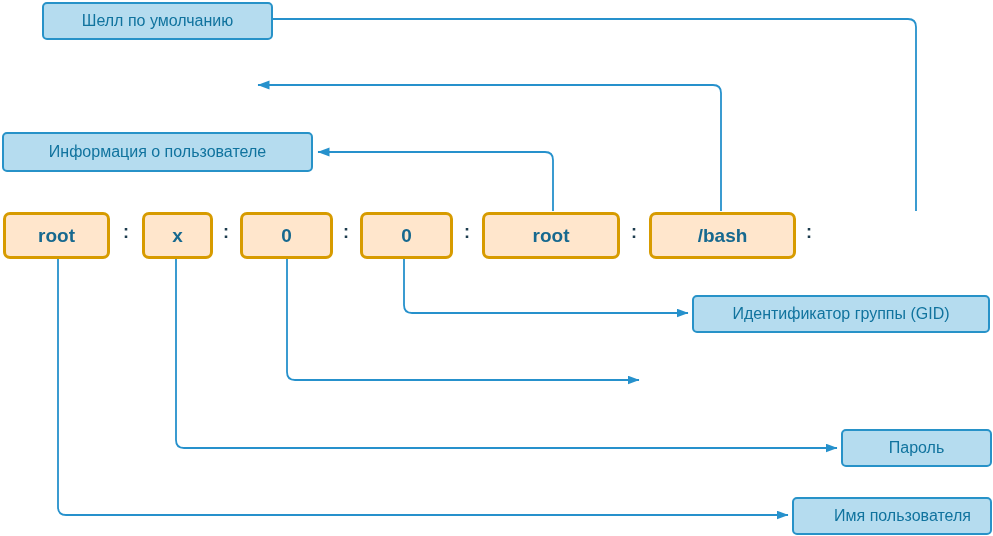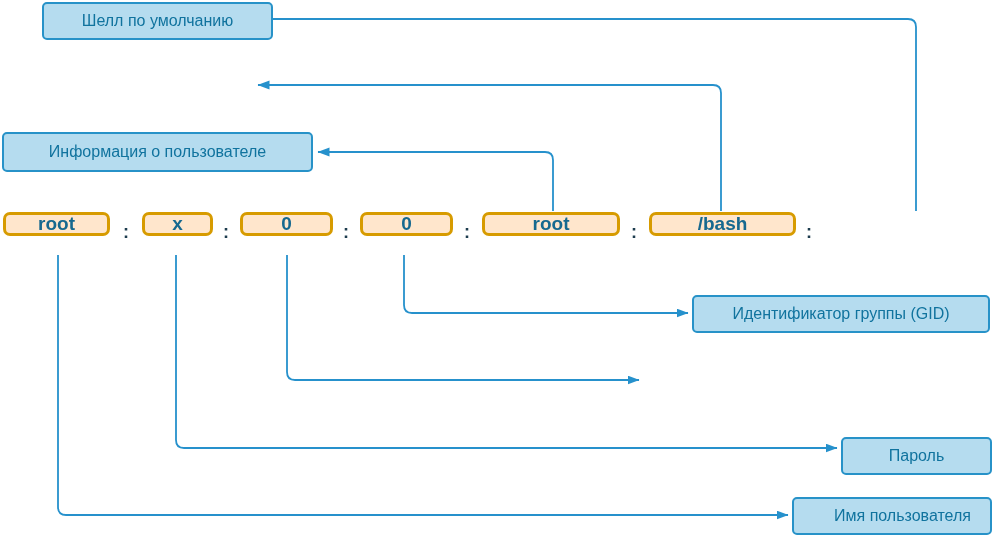--- a/index.html
+++ b/index.html
@@ -34,21 +34,21 @@
     display: flex;
     align-items: center;
     justify-content: center;
     text-align: center;
     white-space: nowrap;
   }
   .field-box {
     position: absolute;
     box-sizing: border-box;
     top: 212px;
-    height: 24px;
+    height: 47px;
     background: #ffe6cc;
     border: 3px solid #d79b00;
     border-radius: 7px;
     color: #17698f;
     font-size: 19px;
     font-weight: bold;
     display: flex;
     align-items: center;
     justify-content: center;
     white-space: nowrap;
@@ -97,16 +97,16 @@
   <div class="field-box" style="left:240px; width:93px;">0</div>
   <div class="separator" style="left:339px;">:</div>
   <div class="field-box" style="left:360px; width:93px;">0</div>
   <div class="separator" style="left:460px;">:</div>
   <div class="field-box" style="left:482px; width:138px;">root</div>
   <div class="separator" style="left:627px;">:</div>
   <div class="field-box" style="left:649px; width:147px;">/bash</div>
   <div class="separator" style="left:802px;">:</div>
 
   <div class="blue-box" style="left:692px; top:295px; width:298px; height:38px;">Идентификатор группы (GID)</div>
-  <div class="blue-box" style="left:841px; top:429px; width:151px; height:38px;margin-top:8px;">Пароль</div>
+  <div class="blue-box" style="left:841px; top:429px; width:151px; height:38px;">Пароль</div>
   <div class="blue-box" style="left:792px; top:497px; width:200px; height:38px;padding-left:21px;">Имя пользователя</div>
 
 </div>
 
 </body></html>

